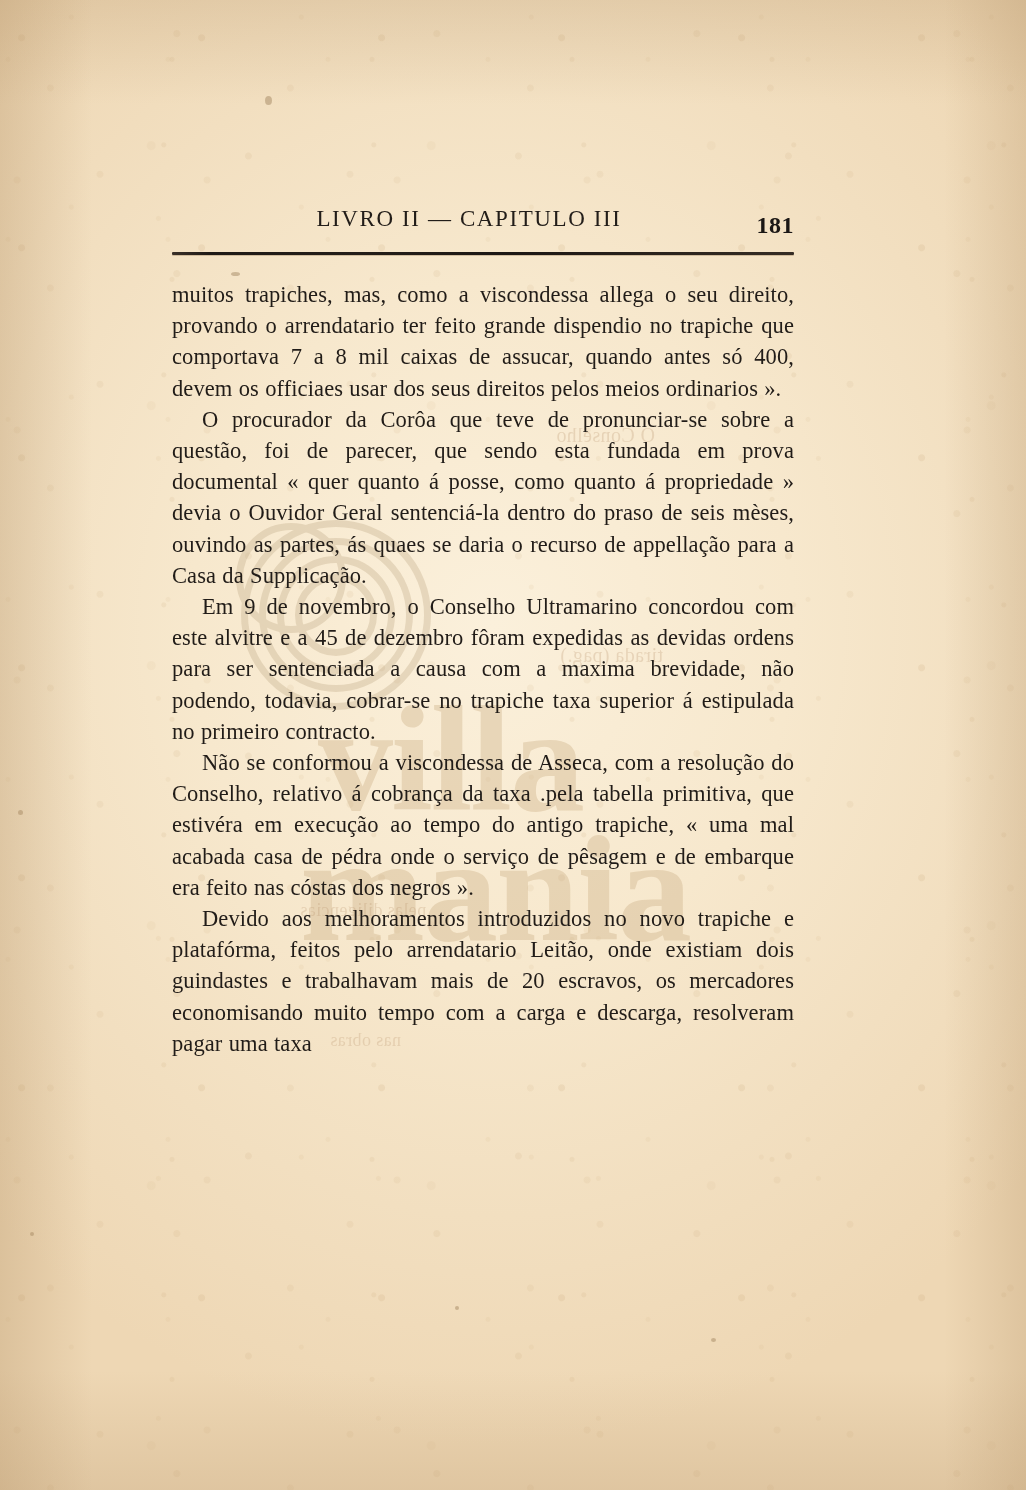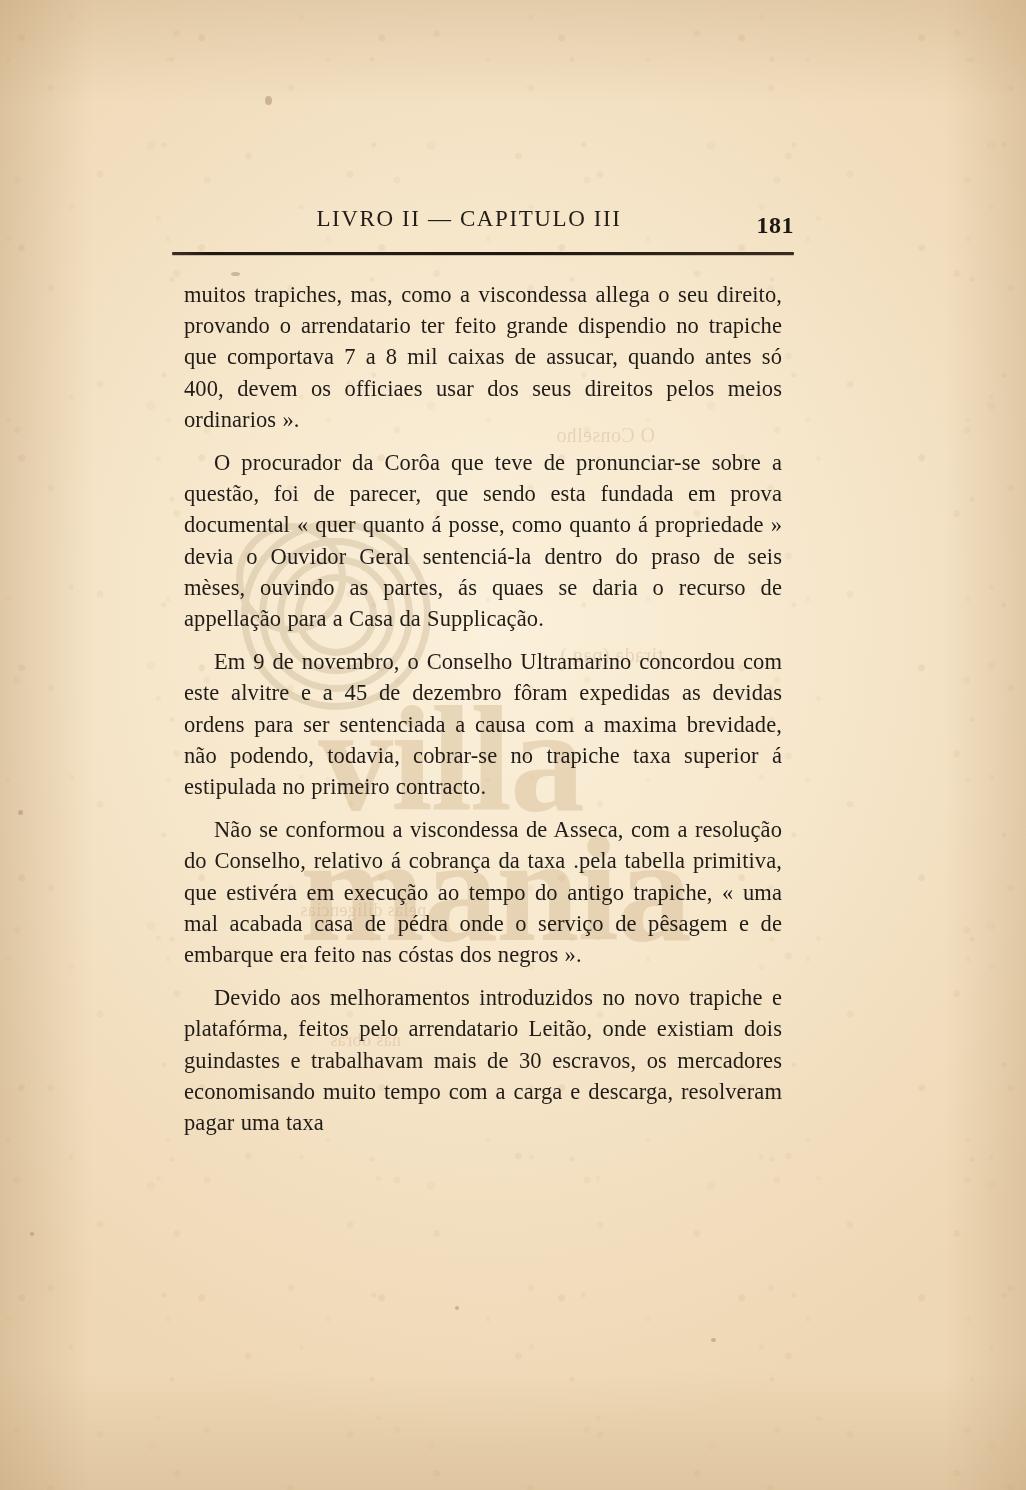--- a/index.html
+++ b/index.html
@@ -166,21 +166,21 @@
     background: linear-gradient(to right,
         #3a3028 0%, #1f1a16 6%, #241e19 30%,
         #1c1714 55%, #2a231c 78%, #352c24 100%);
     border-radius: 1px;
     box-shadow: 0 1px 0 rgba(140,112,78,.35);
   }
 
   .body-text { margin-top: 24px; }
 
   .body-text p {
-    margin: 12px;
+    margin: 0;
     font-size: 22.5px;
     line-height: 31.2px;
     text-align: justify;
     text-indent: 30px;
     color: #211c18;
     letter-spacing: .1px;
     word-spacing: .5px;
     position: relative;
     z-index: 2;
   }
@@ -223,19 +223,19 @@
       <div class="folio">181</div>
     </div>
 
     <div class="rule"></div>
 
     <div class="body-text">
       <p class="first">muitos trapiches, mas, como a viscondessa allega o seu direito, provando o arrendatario ter feito grande dispendio no trapiche que comportava 7 a 8 mil caixas de assucar, quando antes só 400, devem os officiaes usar dos seus direitos pelos meios ordinarios ».</p>
       <p>O procurador da Corôa que teve de pronunciar-se sobre a questão, foi de parecer, que sendo esta fundada em prova documental « quer quanto á posse, como quanto á propriedade » devia o Ouvidor Geral sentenciá-la dentro do praso de seis mèses, ouvindo as partes, ás quaes se daria o recurso de appellação para a Casa da Supplicação.</p>
       <p>Em 9 de novembro, o Conselho Ultramarino concordou com este alvitre e a 45 de dezembro fôram expedidas as devidas ordens para ser sentenciada a causa com a maxima brevidade, não podendo, todavia, cobrar-se no trapiche taxa superior á estipulada no primeiro contracto.</p>
       <p>Não se conformou a viscondessa de Asseca, com a resolução do Conselho, relativo á cobrança da taxa .pela tabella primitiva, que estivéra em execução ao tempo do antigo trapiche, « uma mal acabada casa de pédra onde o serviço de pêsagem e de embarque era feito nas cóstas dos negros ».</p>
-      <p>Devido aos melhoramentos introduzidos no novo trapiche e platafórma, feitos pelo arrendatario Leitão, onde existiam dois guindastes e trabalhavam mais de 30 escravos, os mercadores economisando muito tempo com a carga e descarga, resolveram pagar uma taxa</p>
+      <p>Devido aos melhoramentos introduzidos no novo trapiche e platafórma, feitos pelo arrendatario Leitão, onde existiam dois guindastes e trabalhavam mais de 20 escravos, os mercadores economisando muito tempo com a carga e descarga, resolveram pagar uma taxa</p>
     </div>
 
   </div>
 
   <div class="vignette"></div>
 </div>
 
 </body></html>

